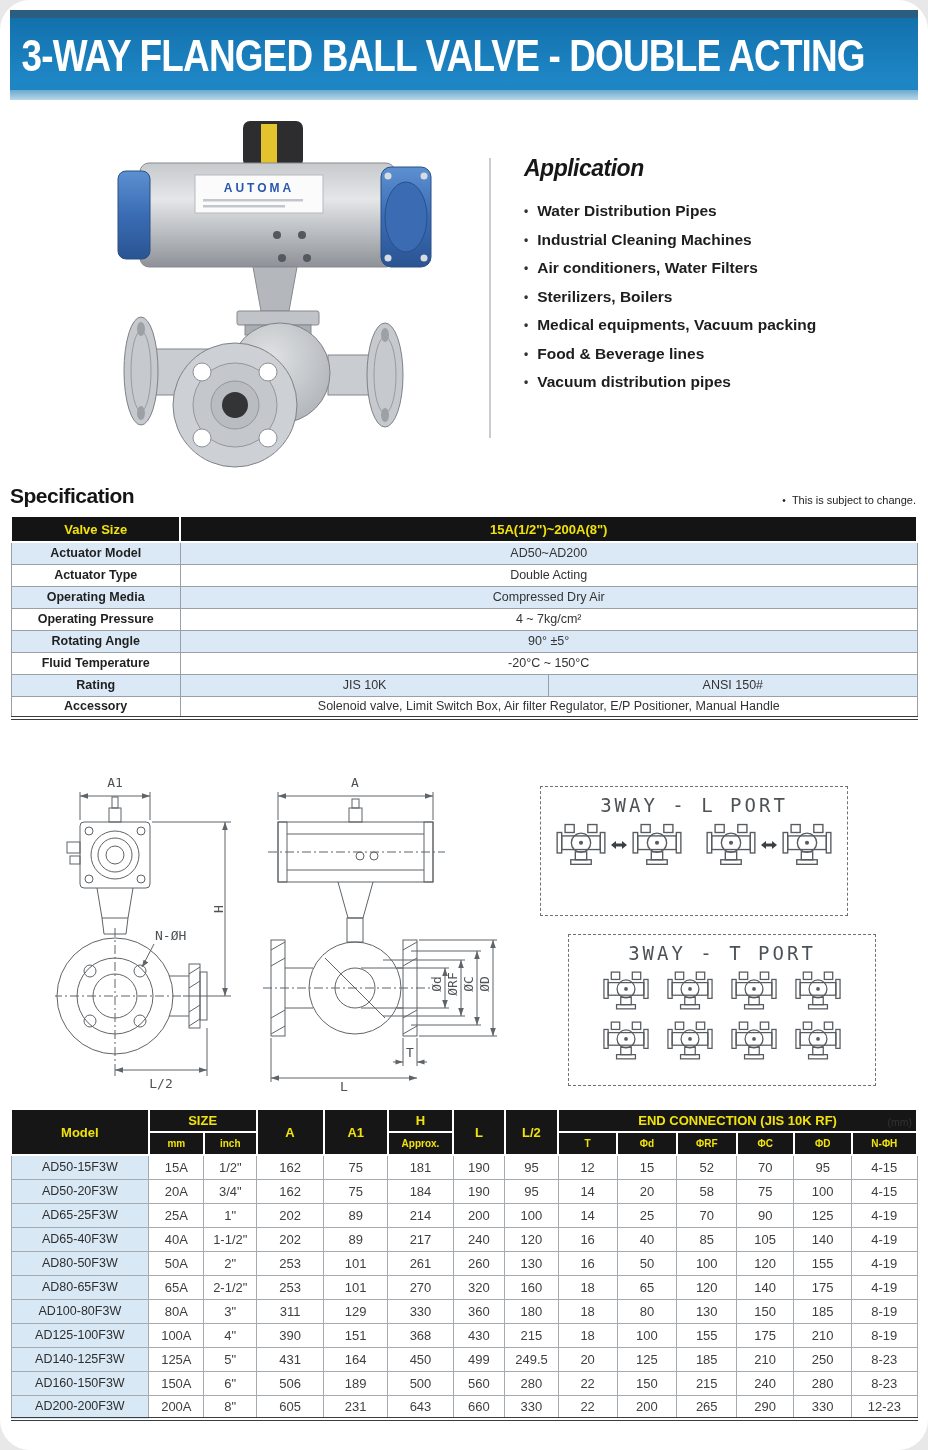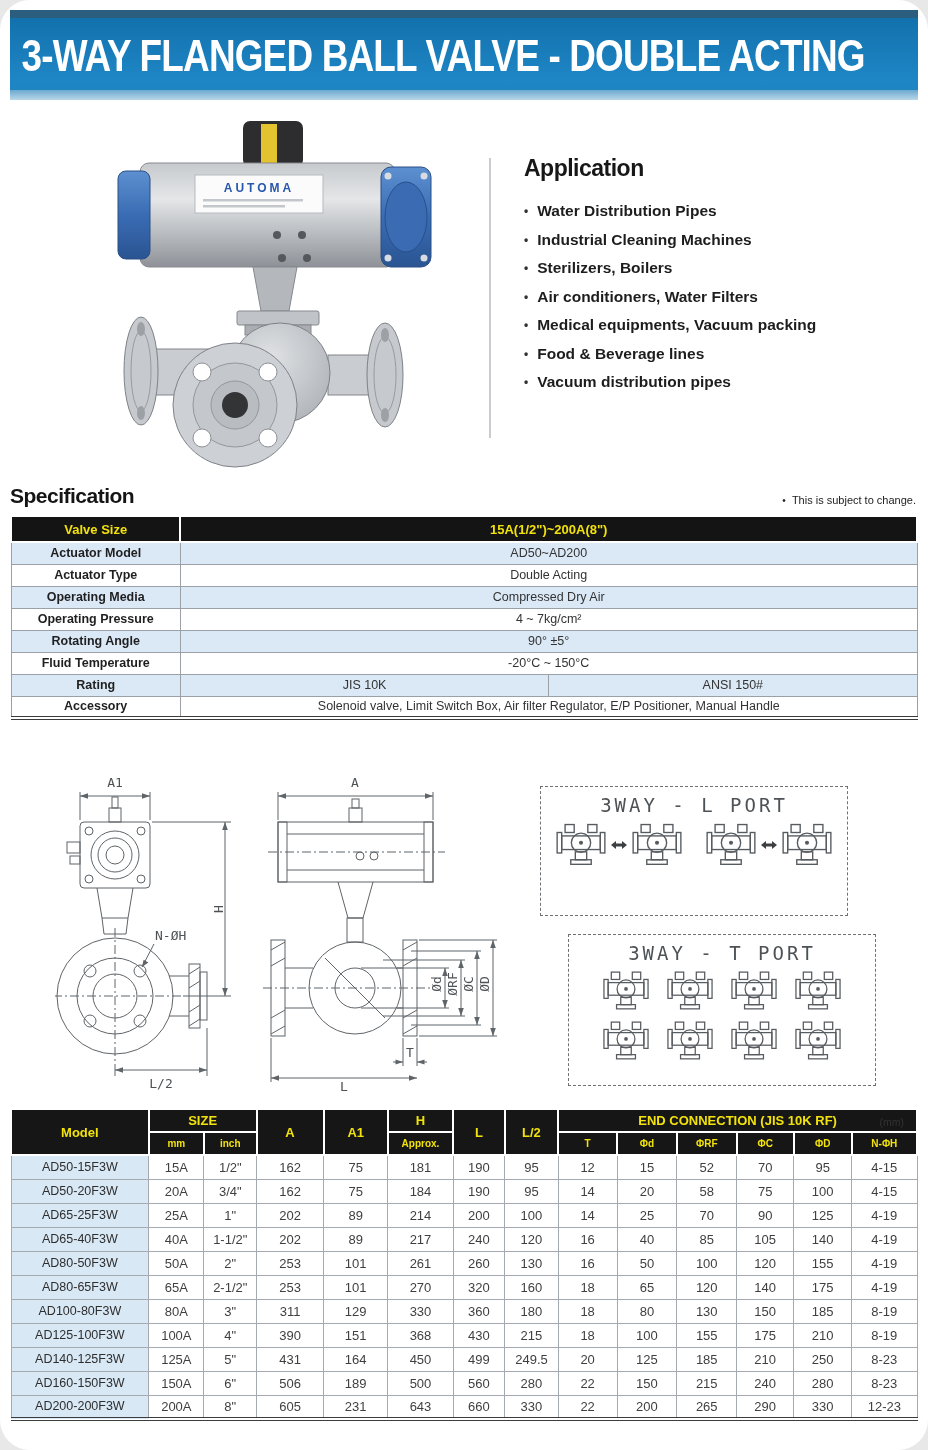--- a/index.html
+++ b/index.html
@@ -21,21 +21,21 @@
   }
   .banner-title {
     color:#fff; font-weight:bold; font-size:45px; letter-spacing:-1px;
     white-space:nowrap; transform:scaleX(0.82); transform-origin:left center;
     padding-left:14px; margin-top:2px;
   }
   
   .photo-svg { position:absolute; left:85px; top:115px; width:395px; height:360px; }
   .divider { position:absolute; left:489px; top:158px; width:2px; height:280px; background:#c9cdd1; }
   .application { position:absolute; left:524px; top:155px; width:395px; }
-  .app-heading { font-size:23px; font-weight:bold; color:#171717; letter-spacing:-0.5px; }
+  .app-heading { font-size:23px; font-weight:bold; color:#171717; letter-spacing:-0.5px;font-style:italic; }
   .app-list { list-style:none; margin-top:15px;font-weight:bold; }
   .app-list li { font-size:15.5px; line-height:28.5px; color:#1d1d1d; }
   .app-list .blt { margin-right:9px; color:#333; font-size:12px; vertical-align:1px; }
   
   .sec-heading { font-size:21px; font-weight:bold; color:#141414; letter-spacing:-0.5px; }
   .spec-section { position:absolute; left:10px; top:484px; width:908px; }
   .spec-note { position:absolute; right:2px; top:10px; font-size:11px; color:#222; }
   .spec-note .blt { font-size:10px; margin-right:6px; }
   
   .spec-table { width:100%; border-collapse:collapse; table-layout:fixed; margin-top:7px;
@@ -52,21 +52,21 @@
   .draw-text { font-family:"DejaVu Sans Mono", monospace; fill:#4d5256; }
   .port-box { position:absolute; border:1.5px dashed #6d7277; background:#fff; }
   .port-box.l { left:540px; top:786px; width:308px; height:130px; }
   .port-box.t { left:568px; top:934px; width:308px; height:152px; }
   .port-title { text-align:center; font-family:"DejaVu Sans Mono", monospace;
     font-size:19px; color:#4d5256; letter-spacing:3px; margin-top:7px; }
   .glyph-row { display:flex; justify-content:center; align-items:center; gap:4px; margin-top:6px; }
   .glyph-row .sp { width:16px; }
   
   .dim-section { position:absolute; left:10px; top:1100px; width:908px; }
-  .dim-unit { position:absolute; right:14px; top:16px; font-size:10.5px; color:#333; }
+  .dim-unit { position:absolute; right:6px; top:16px; font-size:10.5px; color:#333; }
   .dim-table { width:100%; border-collapse:collapse; table-layout:fixed; margin-top:8px;
     border-bottom:4px double #3c3c3c; }
   .dim-table th { background:#161616; color:#f2e20b; font-weight:bold; font-size:13px;
     border:2px solid #fff; height:23px; padding:0; }
   .dim-table thead tr:nth-child(2) th { font-size:10px; }
   .dim-table td { border:1px solid #a5aab0; text-align:center; font-size:13px;
     color:#3f3f3f; height:24px; padding:0; }
   .dim-table td.model-col { background:#d9e8f5; color:#2e2e2e; font-size:12.5px; }
 </style>
 </head>
@@ -161,22 +161,22 @@
     </g>
   </svg>
 
   <div class="divider"></div>
 
   <div class="application">
     <div class="app-heading">Application</div>
     <ul class="app-list">
         <li><span class="blt">•</span><span>Water Distribution Pipes</span></li>
         <li><span class="blt">•</span><span>Industrial Cleaning Machines</span></li>
+        <li><span class="blt">•</span><span>Air conditioners, Water Filters</span></li>
         <li><span class="blt">•</span><span>Sterilizers, Boilers</span></li>
-        <li><span class="blt">•</span><span>Air conditioners, Water Filters</span></li>
         <li><span class="blt">•</span><span>Medical equipments, Vacuum packing</span></li>
         <li><span class="blt">•</span><span>Food &amp; Beverage lines</span></li>
         <li><span class="blt">•</span><span>Vacuum distribution pipes</span></li>
       </ul>
   </div>
 
   <div class="spec-section">
     <div class="sec-heading">Specification</div>
     <div class="spec-note">
       <span class="blt">•</span><span>This is subject to change.</span>

